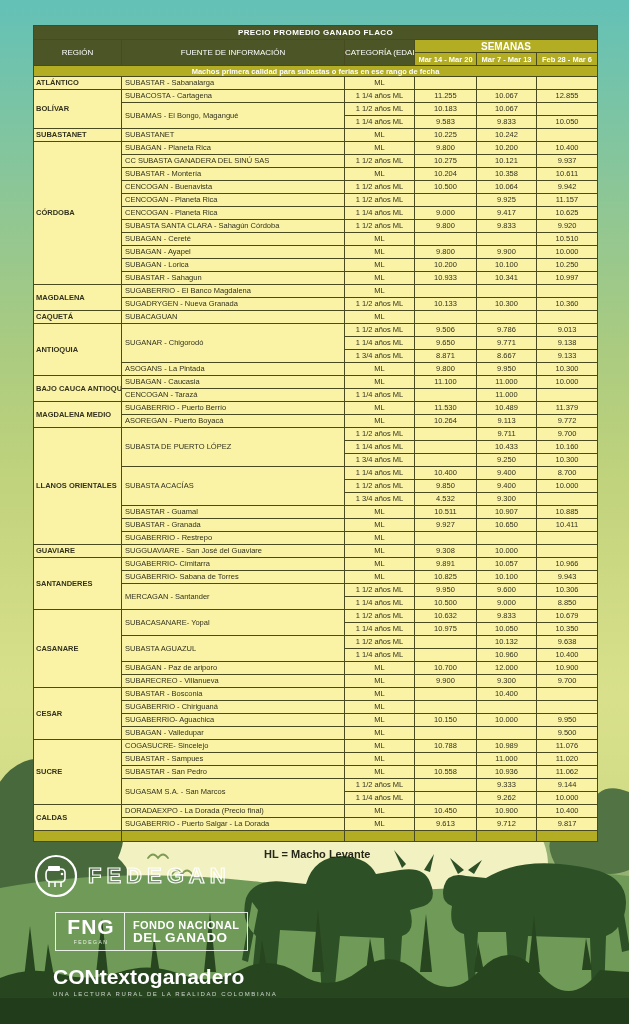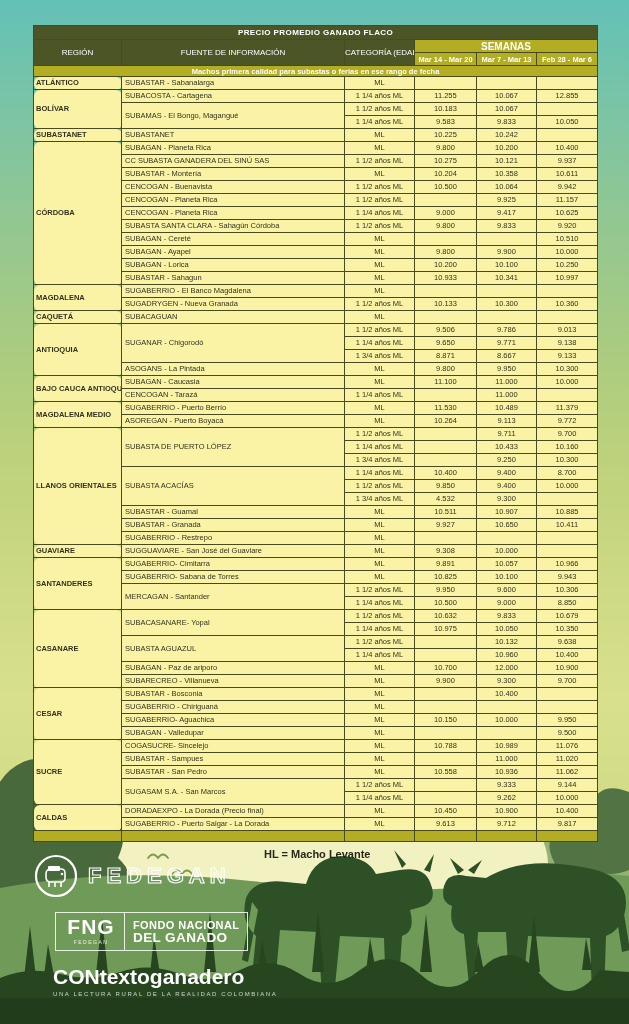--- a/index.html
+++ b/index.html
@@ -19,21 +19,21 @@
   }
   .price-table th, .price-table td {
     border:1px solid #4a4a20; overflow:hidden; white-space:nowrap; padding:0;
   }
   .t-title  { background:#4b5526; color:#fff; font-size:8px; font-weight:bold; height:13px; text-align:center; letter-spacing:.4px; }
   .hdr      { background:#4b5526; color:#fff; font-size:8px; font-weight:normal; text-align:center; }
   .hdr-weeks{ background:#b3ad24; color:#fff; font-size:10px; font-weight:bold; height:12px; text-align:center; }
   .hdr-date { background:#b3ad24; color:#fff; font-size:7.5px; font-weight:bold; height:12px; text-align:center; }
   .banner   { background:#b3ad24; color:#fff; font-size:7.5px; font-weight:bold; height:10px; text-align:center; }
   .price-table tbody td { background:#faf3a6; color:#32321e; height:12px; line-height:12px; font-size:7.5px; }
-  td.region-cell { font-weight:bold; font-size:7px; text-align:left; padding:0 2px; vertical-align:middle;border-radius:6px; }
+  td.region-cell { font-weight:bold; font-size:7px; text-align:left; padding:0 2px; vertical-align:middle; }
   td.source-cell { font-size:7px; text-align:left; padding:0 3px; vertical-align:middle; }
   td.cat-cell    { font-size:7.5px; text-align:center; }
   td.val-cell    { font-size:7.5px; text-align:center; }
   .ft { background:#b3ad24; height:10px; }
 
   
   .hl-note {
     position:absolute; left:264px; top:848px; z-index:3;
     font-size:11px; font-weight:bold; color:#27271a;
   }

